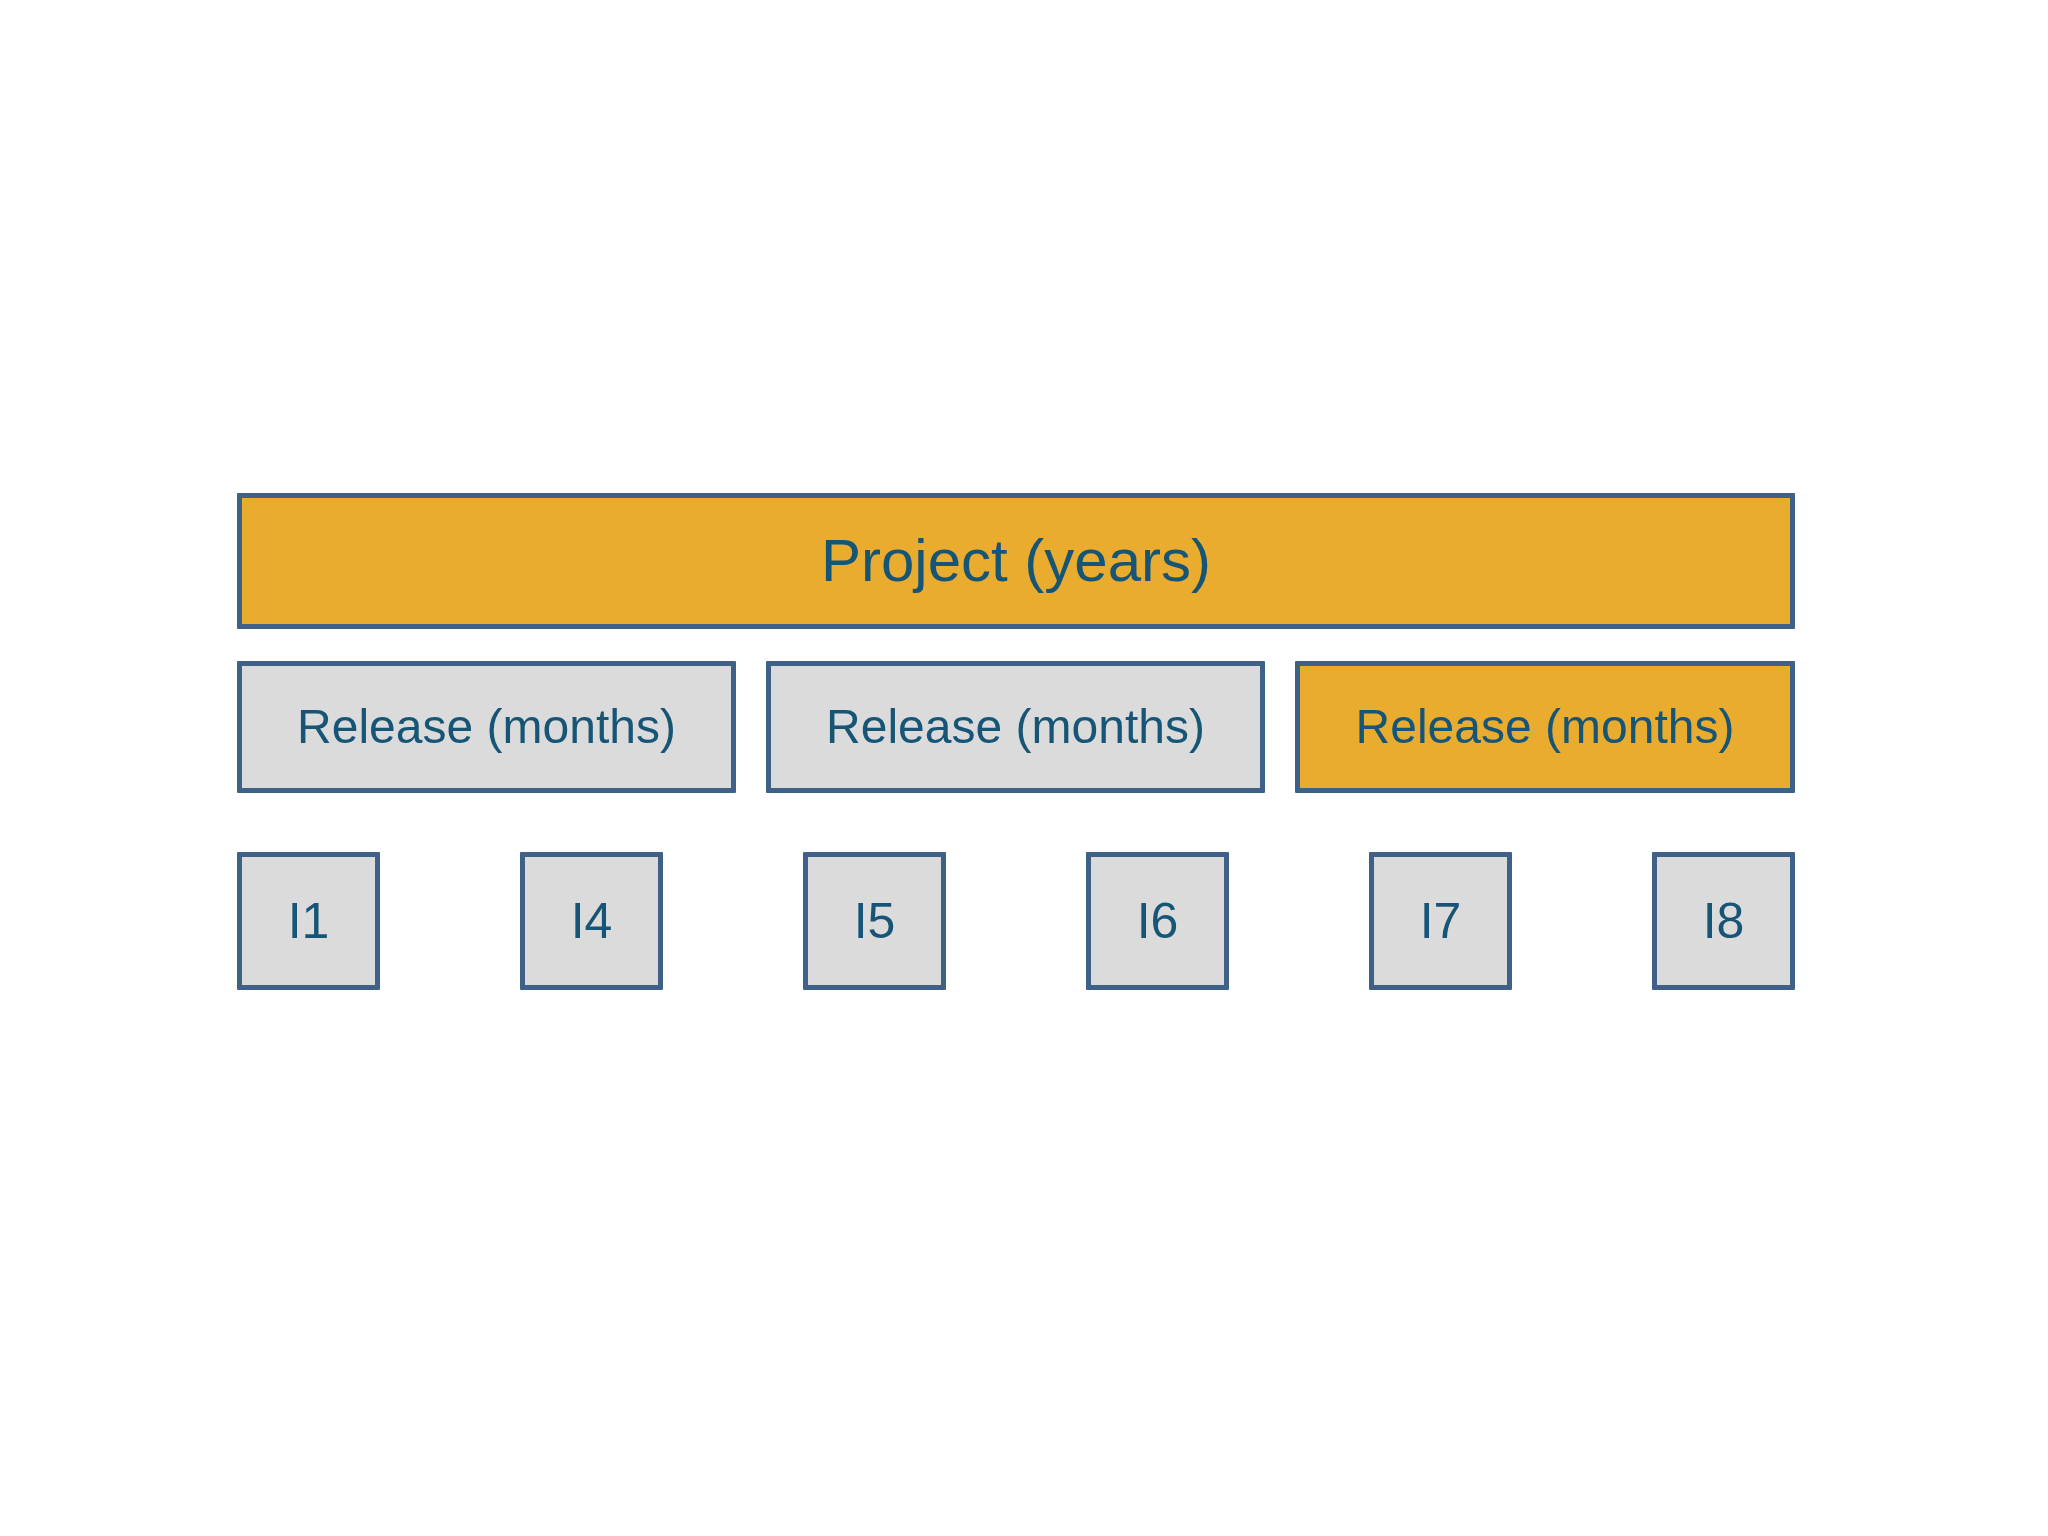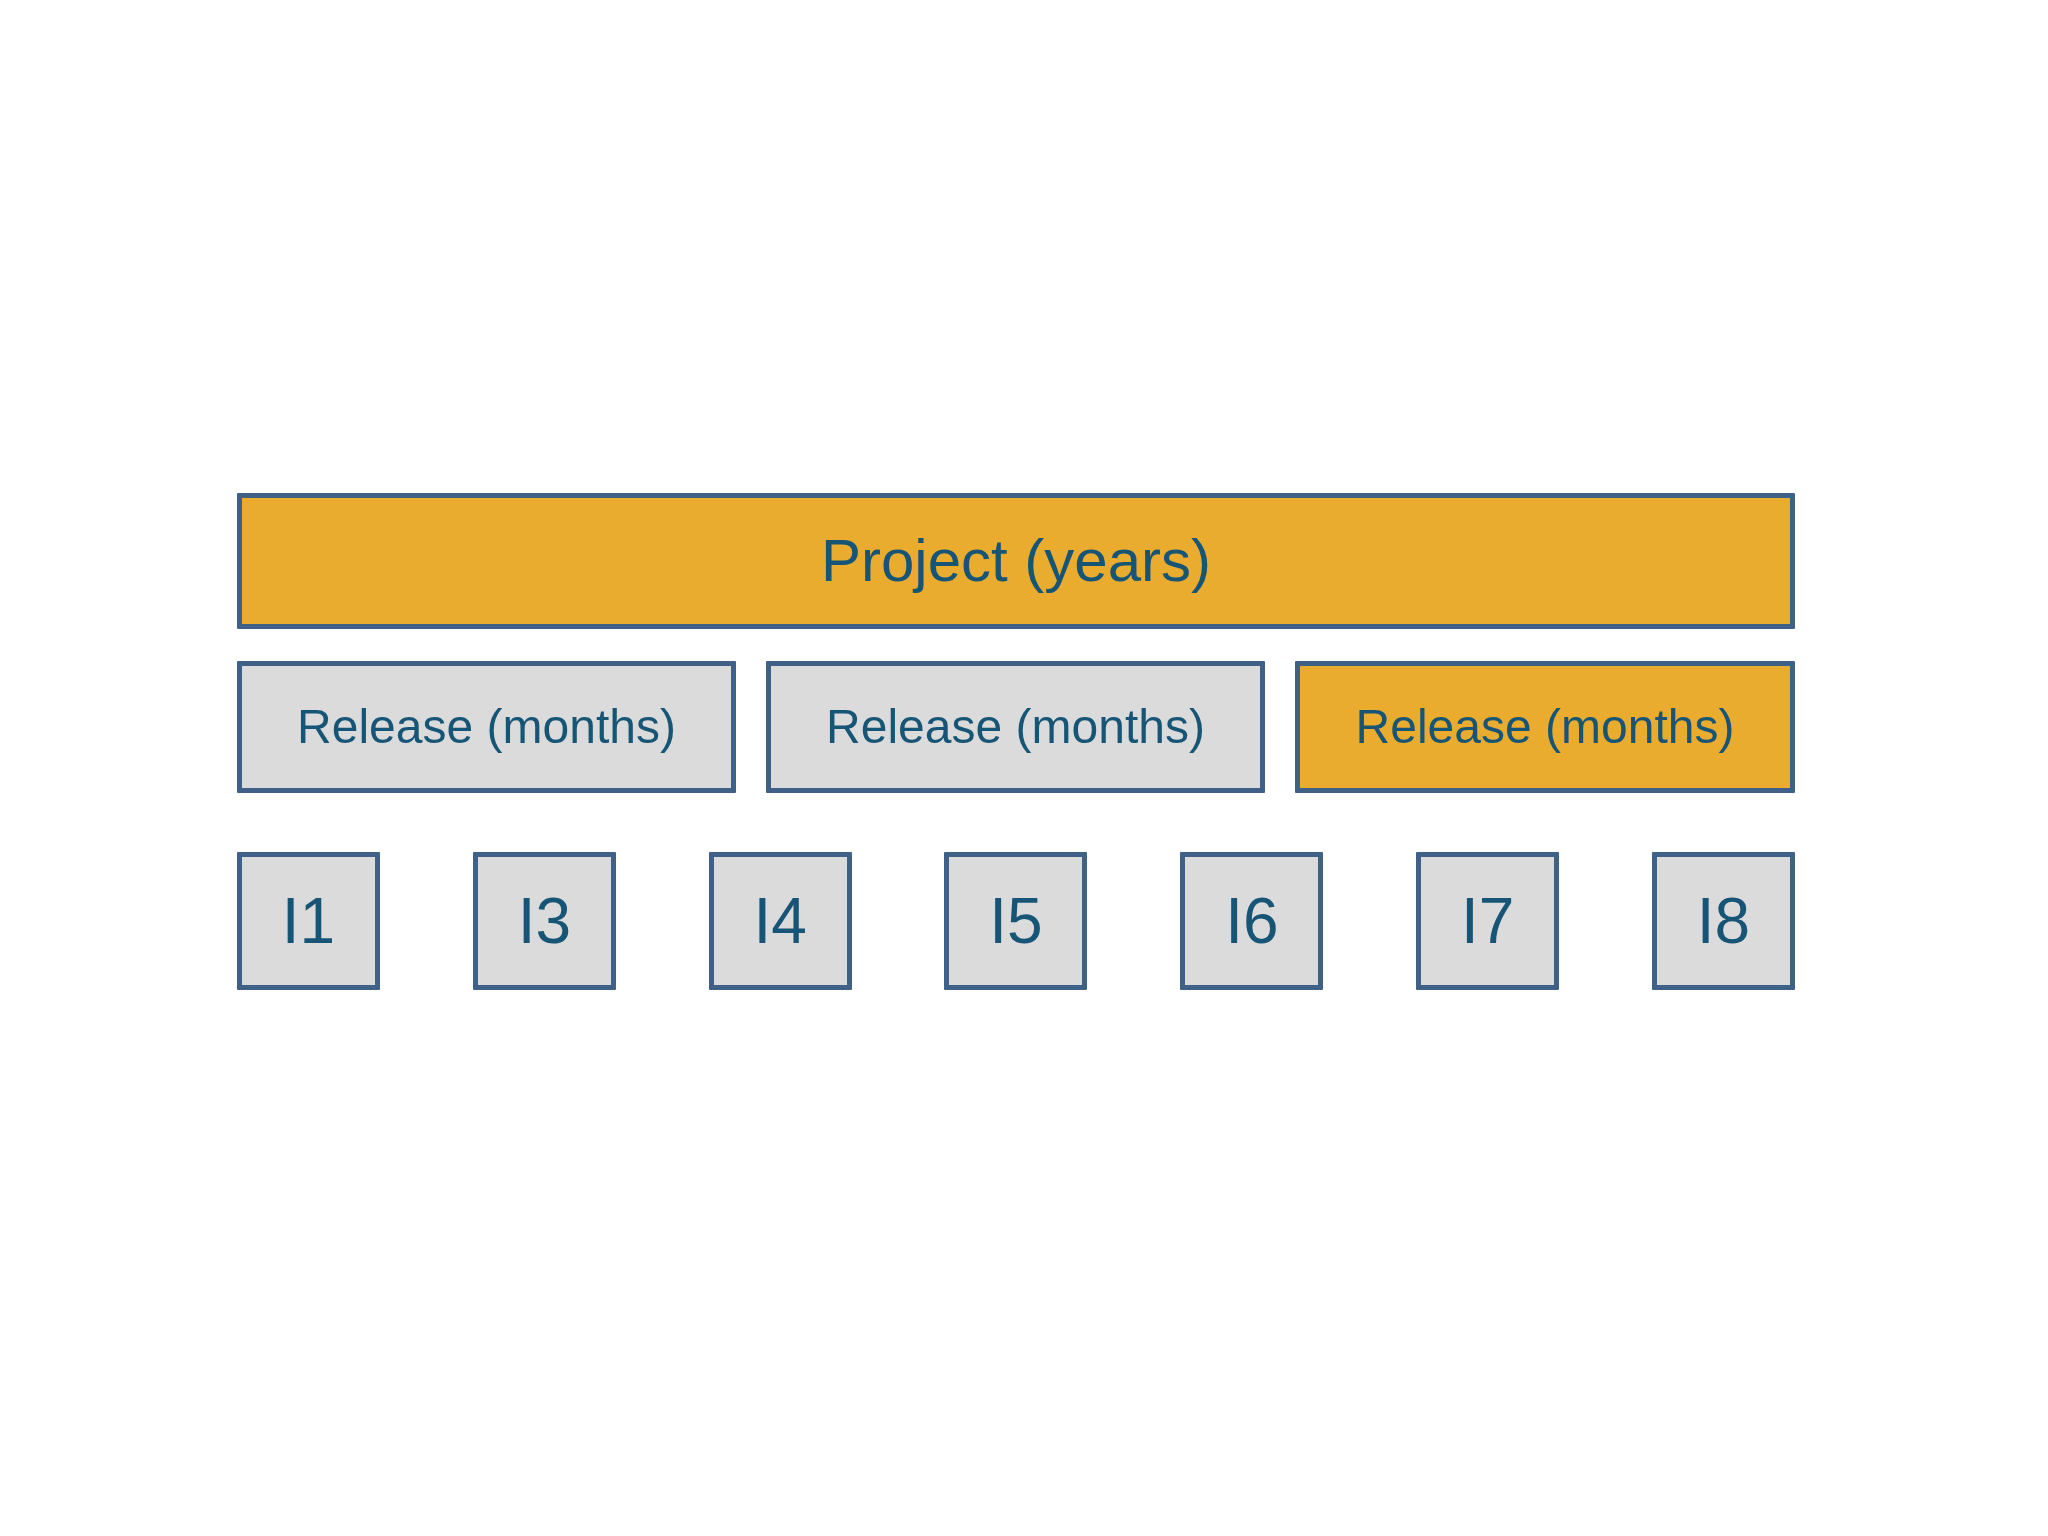--- a/index.html
+++ b/index.html
@@ -66,21 +66,21 @@
     left: 237px;
     top: 852px;
     width: 1558px;
     height: 138px;
     display: flex;
     justify-content: space-between;
   }
   .iteration-box {
     width: 143px;
     height: 138px;
-    font-size: 64px;
+    font-size: 50px;
   }
   .label { display: inline-block; }
 </style>
 </head>
 <body>
 
 <div class="canvas">
 
   <div class="box project-bar highlight">
     <span class="label">Project (years)</span>
@@ -96,23 +96,20 @@
     <div class="box release-box highlight">
       <span class="label">Release (months)</span>
     </div>
   </div>
 
   <div class="iterations-row">
     <div class="box iteration-box neutral">
       <span class="label">I1</span>
     </div>
     <div class="box iteration-box neutral">
-      <span class="label">I3</span>
-    </div>
-    <div class="box iteration-box neutral">
       <span class="label">I4</span>
     </div>
     <div class="box iteration-box neutral">
       <span class="label">I5</span>
     </div>
     <div class="box iteration-box neutral">
       <span class="label">I6</span>
     </div>
     <div class="box iteration-box neutral">
       <span class="label">I7</span>

